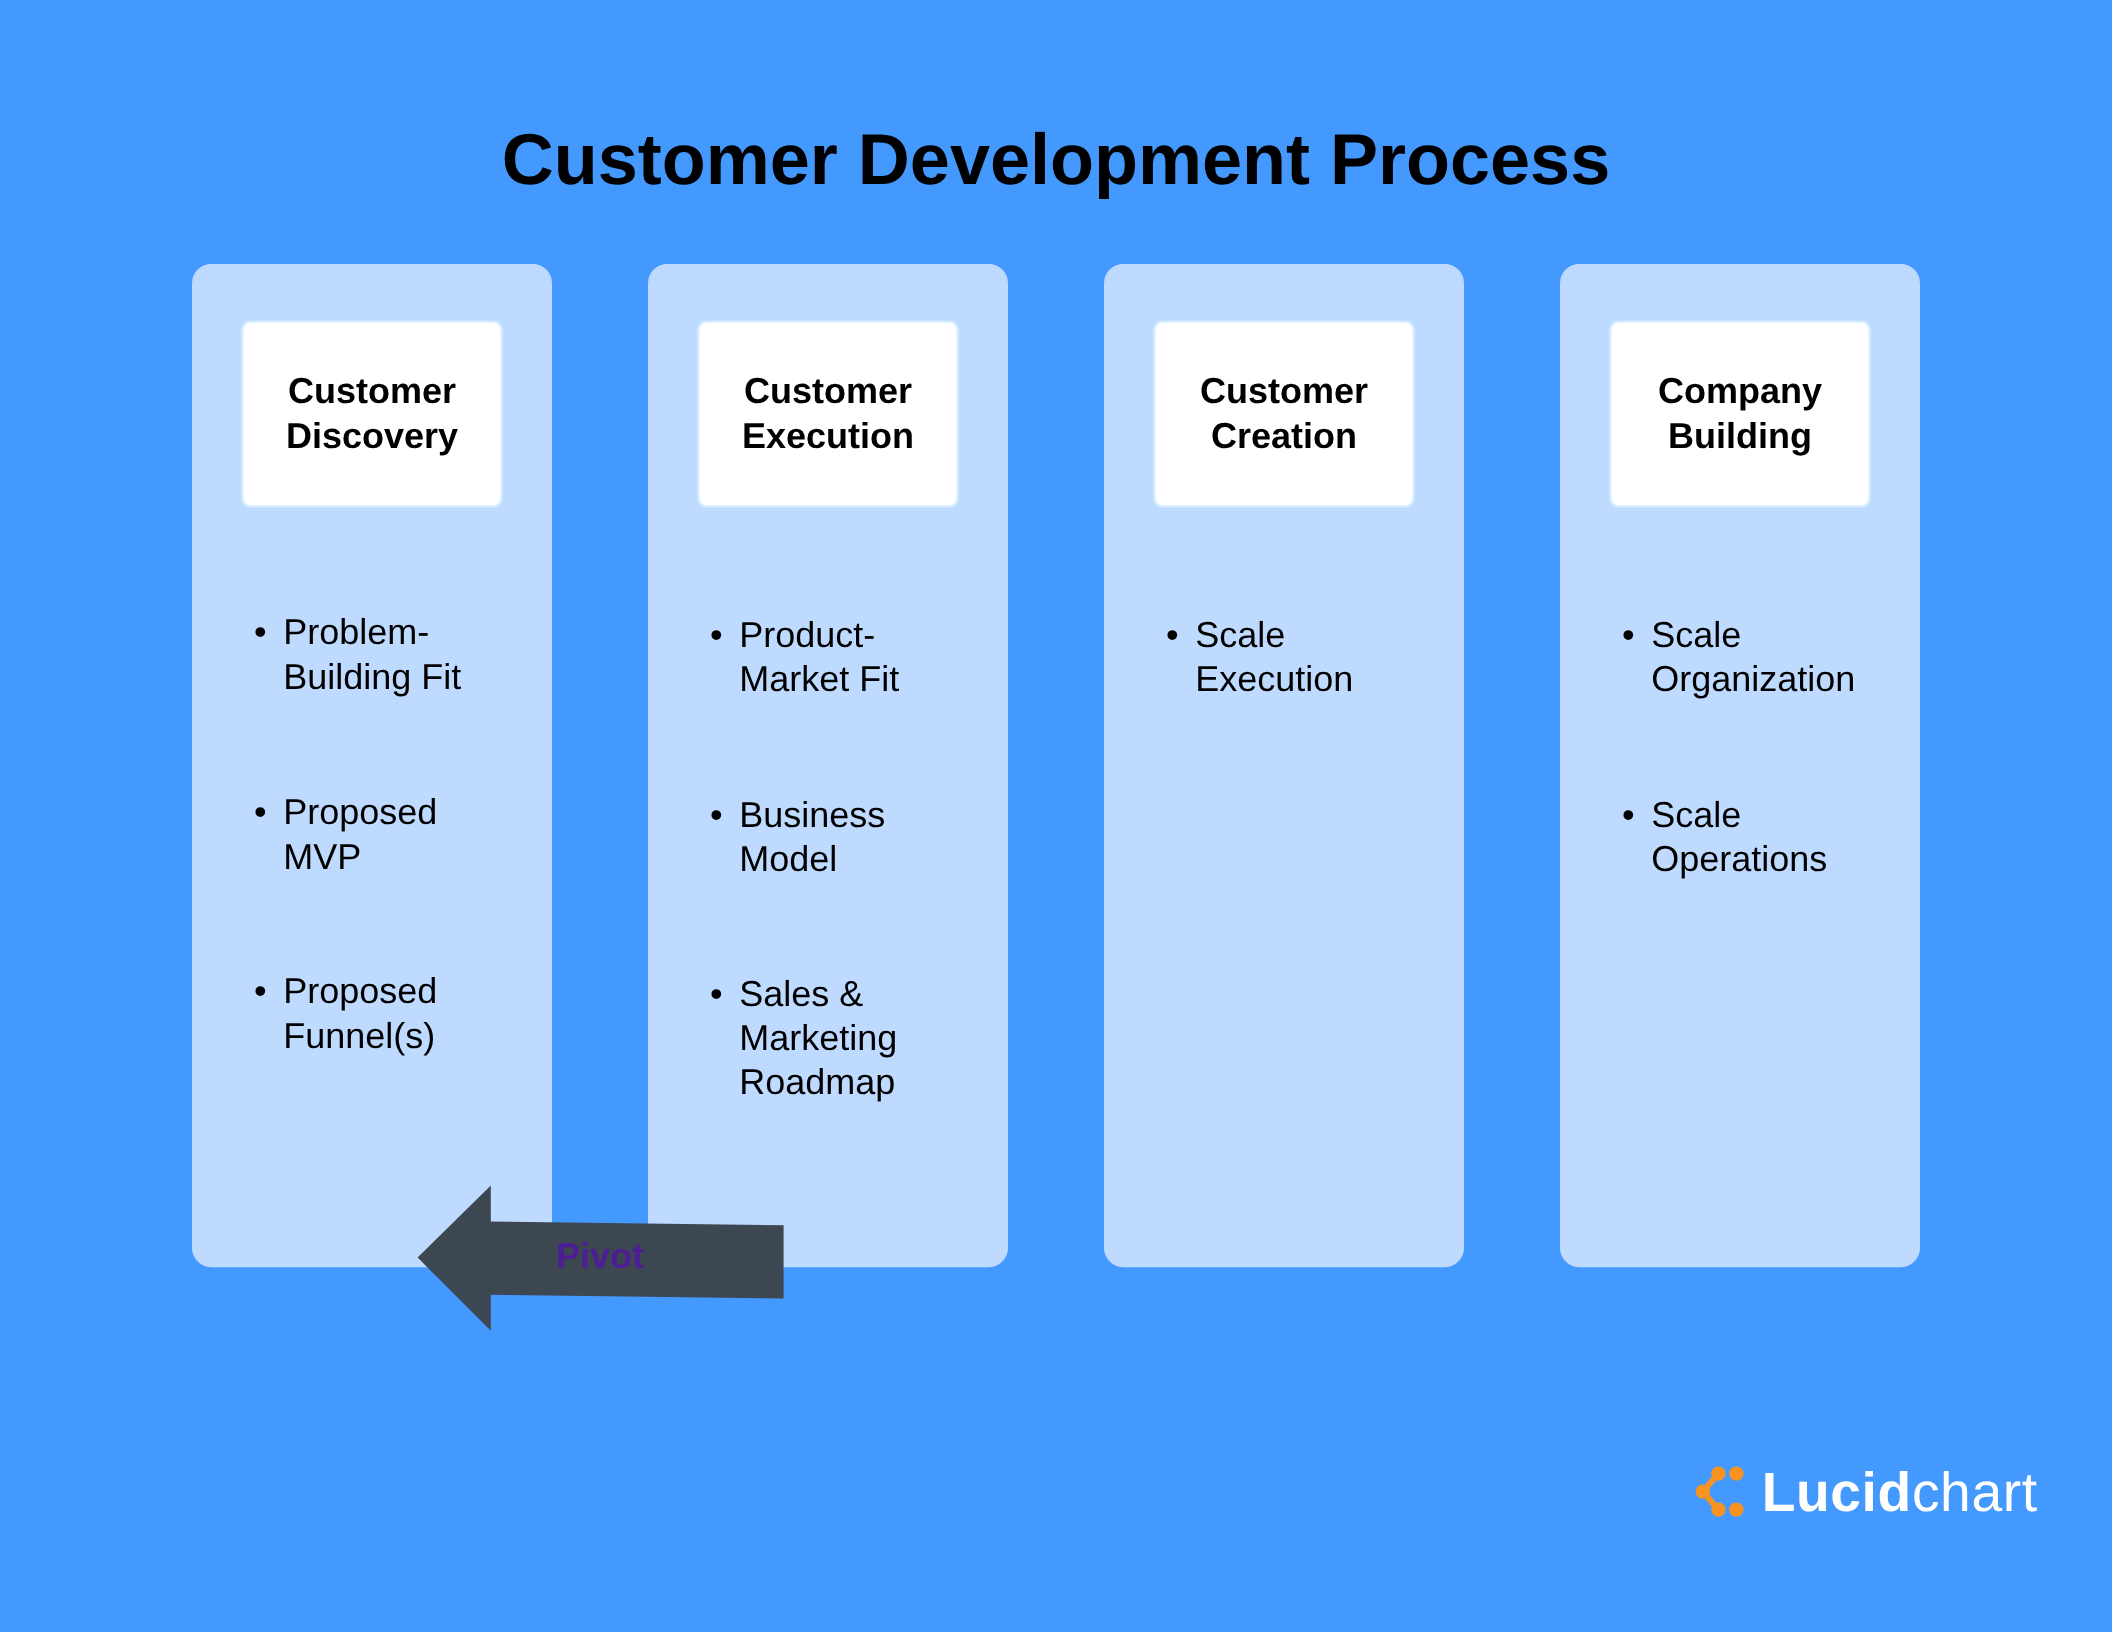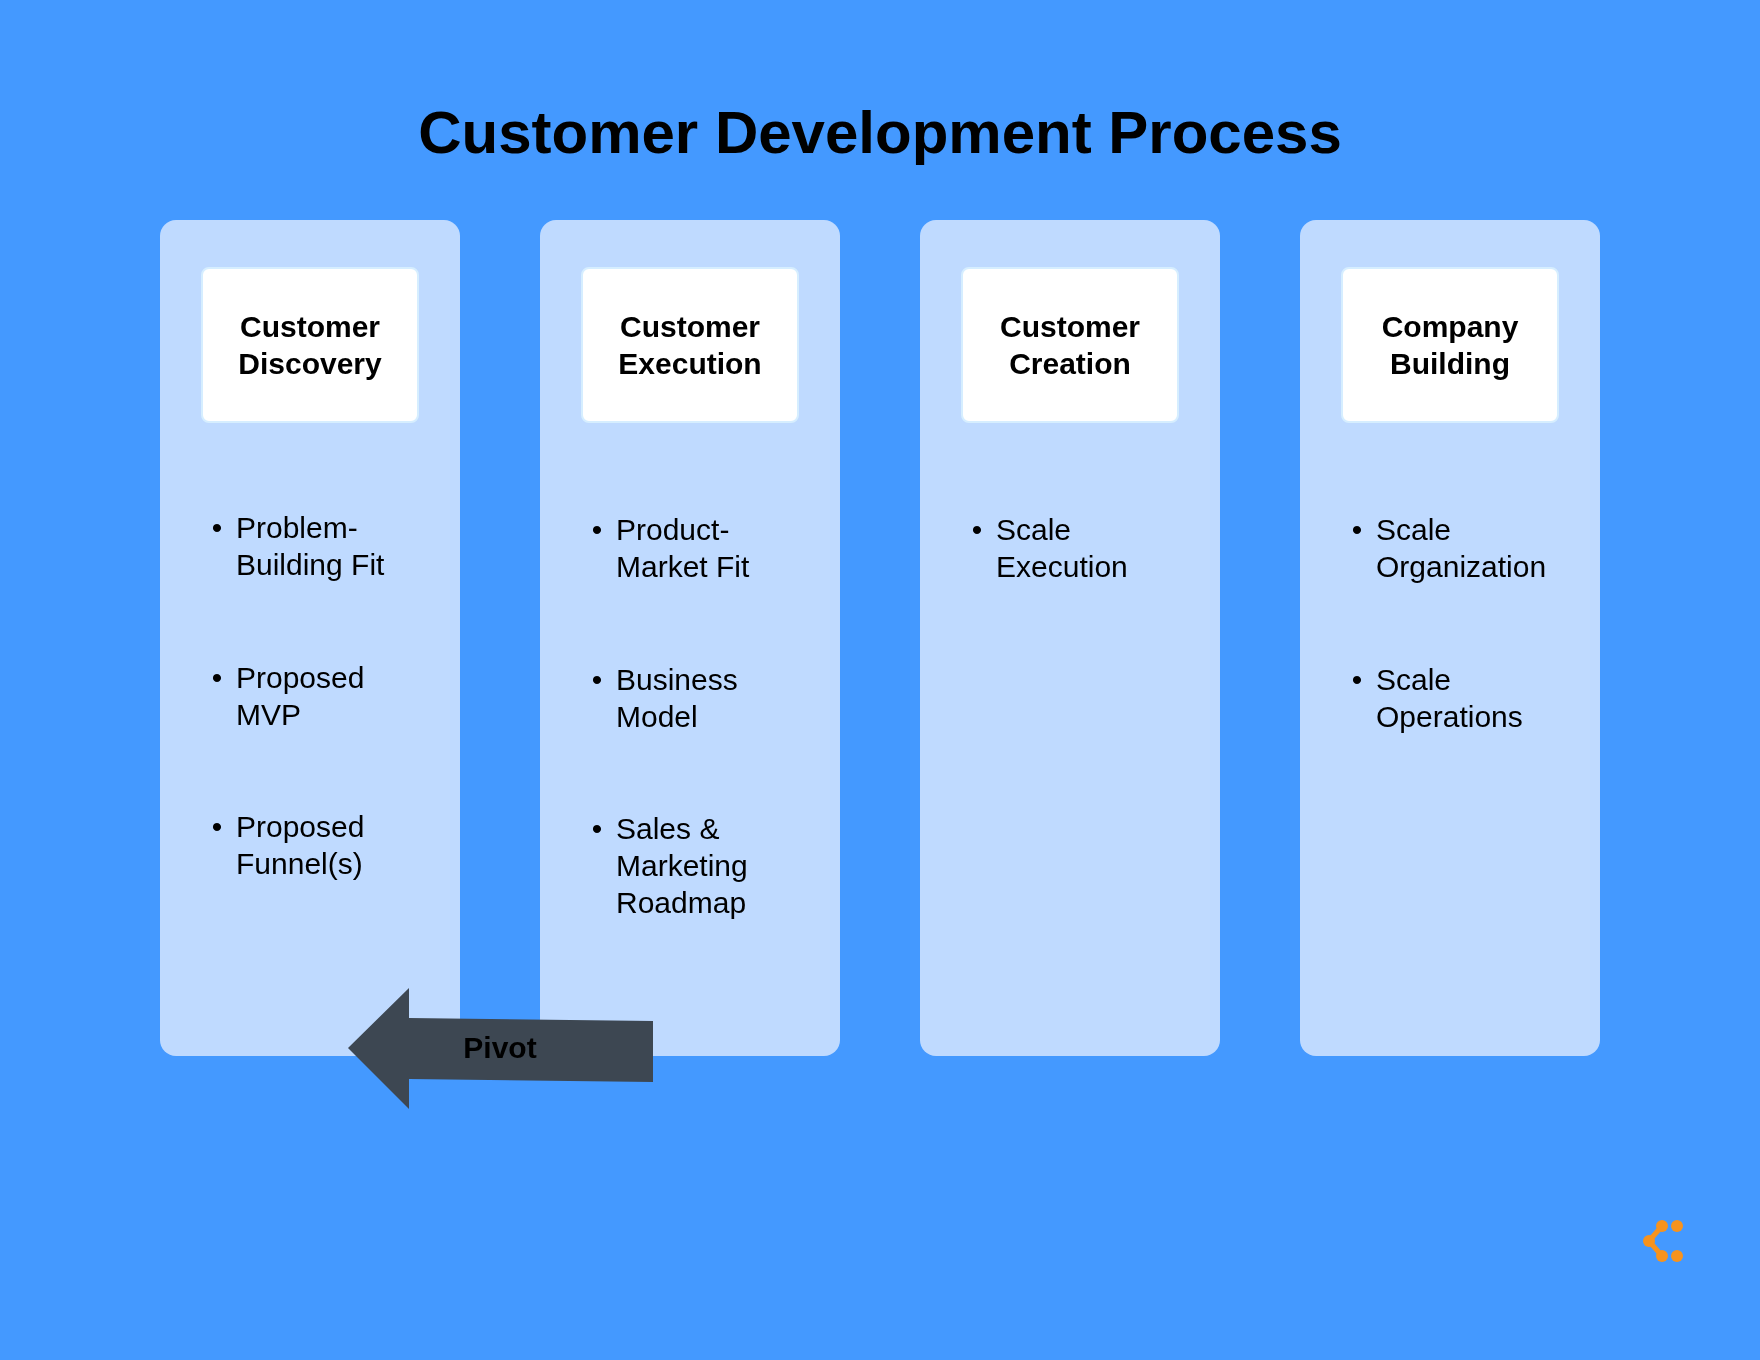--- a/index.html
+++ b/index.html
@@ -104,21 +104,21 @@
     width: 1760px;
     height: 1360px;
     pointer-events: none;
   }
   .pivot-label {
     position: absolute;
     left: 440px;
     top: 1029px;
     width: 120px;
     text-align: center;
-    color: #000000;
+    color: #4c1d95;
     font-size: 30px;
     font-weight: bold;
     line-height: 38px;
   }
   .branding {
     position: absolute;
     right: 62px;
     top: 1214px;
     text-align: right;
     color: #ffffff;
@@ -272,14 +272,15 @@
       <g fill="#f7931e" stroke="#f7931e">
         <line x1="9" y1="23" x2="22" y2="8" stroke-width="5"></line>
         <line x1="9" y1="23" x2="22" y2="38" stroke-width="5"></line>
         <circle cx="22" cy="8" r="6" stroke="none"></circle>
         <circle cx="9" cy="23" r="6" stroke="none"></circle>
         <circle cx="22" cy="38" r="6" stroke="none"></circle>
         <circle cx="37" cy="8" r="6" stroke="none"></circle>
         <circle cx="37" cy="38" r="6" stroke="none"></circle>
       </g>
     </svg>
+    <span class="logo-text"><span class="logo-bold">Lucid</span><span class="logo-light">chart</span></span>
   </div>
 </div>
 
 </body></html>

